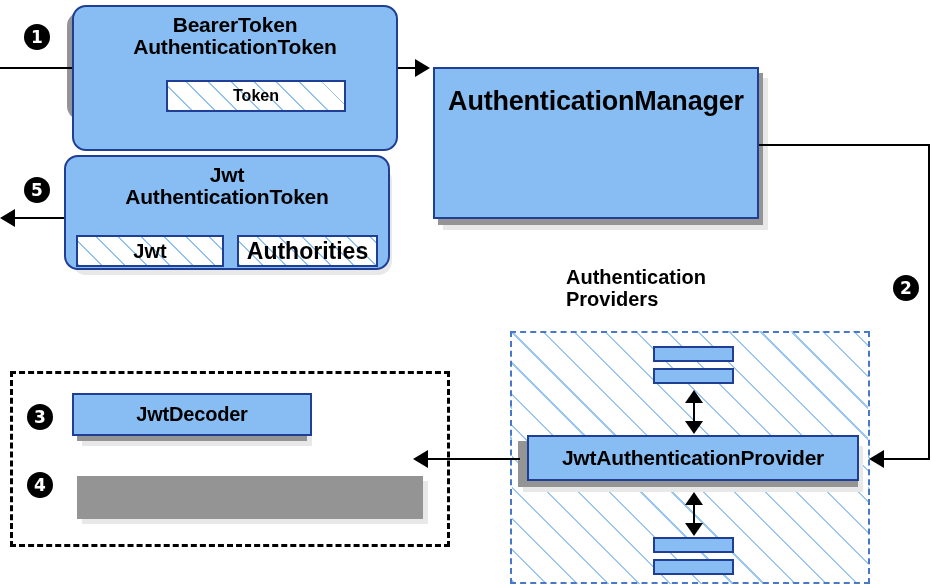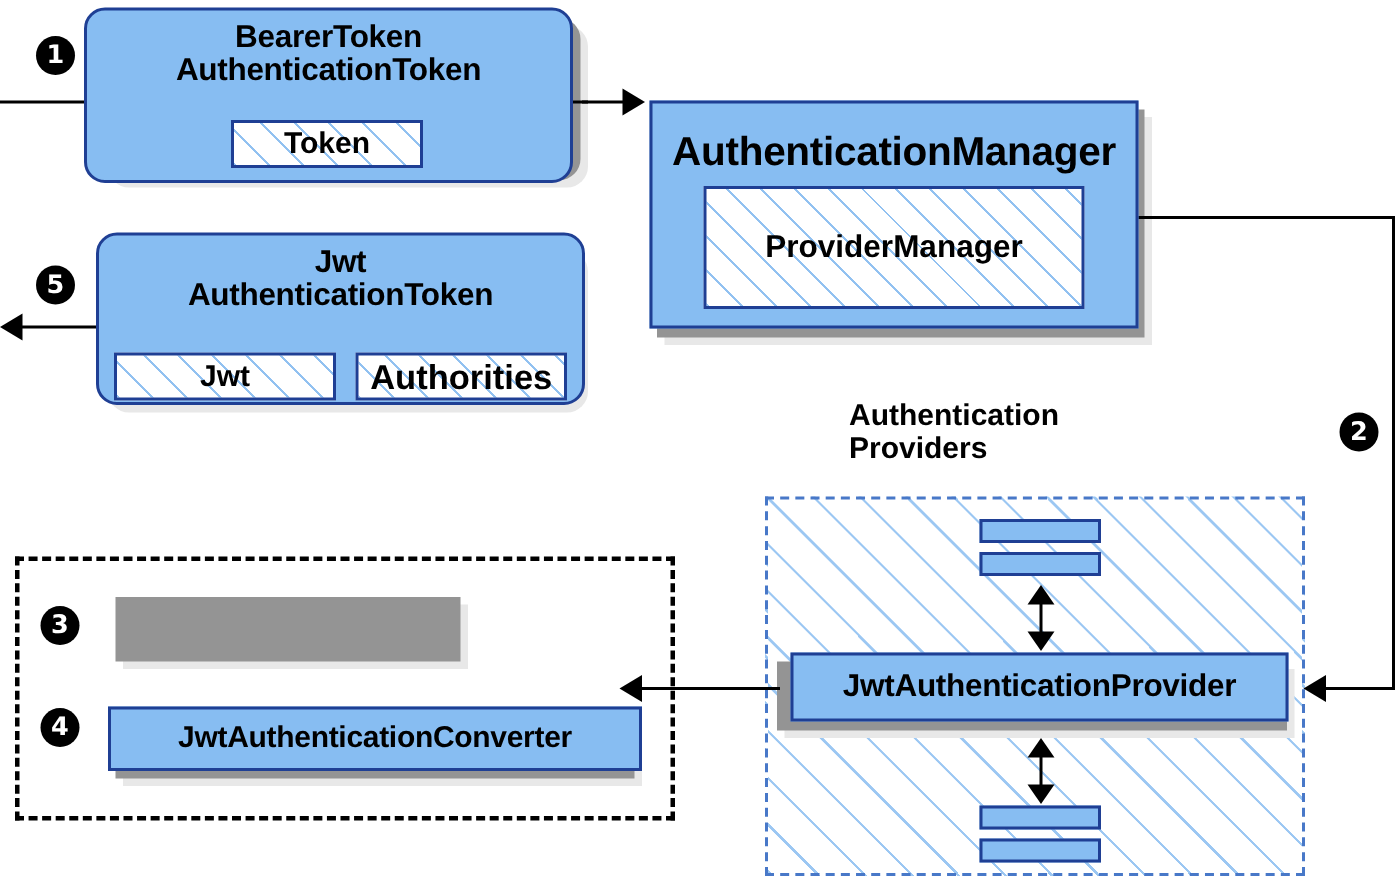--- a/index.html
+++ b/index.html
@@ -212,41 +212,40 @@
   <div class="arrow up" style="left:685px; top:492px;"></div>
   <div class="arrow down" style="left:685px; top:523px;"></div>
 
   <div class="mini-bar" style="left:653px; top:537px; width:81px; height:16px;"></div>
   <div class="mini-bar" style="left:653px; top:559px; width:81px; height:16px;"></div>
 
   <div class="group-dashed-black" style="left:10px; top:371px; width:440px; height:176px;"></div>
 
   <div class="shadow light" style="left:82px; top:403px; width:230px; height:43px;"></div>
   <div class="shadow dark" style="left:77px; top:398px; width:230px; height:43px;"></div>
+  <div class="node" style="left:72px; top:393px; width:240px; height:43px; justify-content:center;">
+    <div class="node-title" style="font-size:20px;">JwtDecoder</div>
+  </div>
 
   <div class="shadow light" style="left:82px; top:481px; width:346px; height:43px;"></div>
   <div class="shadow dark" style="left:77px; top:476px; width:346px; height:43px;"></div>
-  <div class="node" style="left:72px; top:471px; width:356px; height:43px; justify-content:center;">
-    <div class="node-title" style="font-size:20px;">JwtAuthenticationConverter</div>
-  </div>
 
   <div class="shadow light" style="left:443px; top:78px; width:325px; height:152px;"></div>
   <div class="shadow dark" style="left:438px; top:73px; width:325px; height:152px;"></div>
   <div class="node" style="left:433px; top:67px; width:326px; height:152px;">
     <div class="node-title" style="font-size:27px; margin-top:18px;">AuthenticationManager</div>
   </div>
-  <div class="slot" style="left:469px; top:124px; width:254px; height:82px; font-size:21px;">ProviderManager</div>
 
   <div class="shadow light rounded" style="left:72px; top:17px; width:320px; height:108px;"></div>
   <div class="shadow dark rounded" style="left:67px; top:12px; width:320px; height:108px;"></div>
-  <div class="node rounded" style="left:56px; top:5px; width:326px; height:117px;">
+  <div class="node rounded" style="left:72px; top:5px; width:326px; height:146px;">
     <div class="node-title" style="font-size:21px; margin-top:7px;">BearerToken
 AuthenticationToken</div>
   </div>
-  <div class="slot" style="left:154px; top:80px; width:128px; height:32px; font-size:20px;">Token</div>
+  <div class="slot" style="left:166px; top:80px; width:180px; height:32px; font-size:16px;">Token</div>
 
   <div class="shadow light rounded" style="left:72px; top:167px; width:320px; height:108px;"></div>
   <div class="shadow dark rounded" style="left:67px; top:162px; width:320px; height:108px;"></div>
   <div class="node rounded" style="left:64px; top:155px; width:326px; height:115px;">
     <div class="node-title" style="font-size:21px; margin-top:7px;">Jwt
 AuthenticationToken</div>
   </div>
   <div class="slot" style="left:76px; top:235px; width:148px; height:32px; font-size:20px;">Jwt</div>
   <div class="slot" style="left:237px; top:235px; width:141px; height:32px; font-size:23px;">Authorities</div>
 

